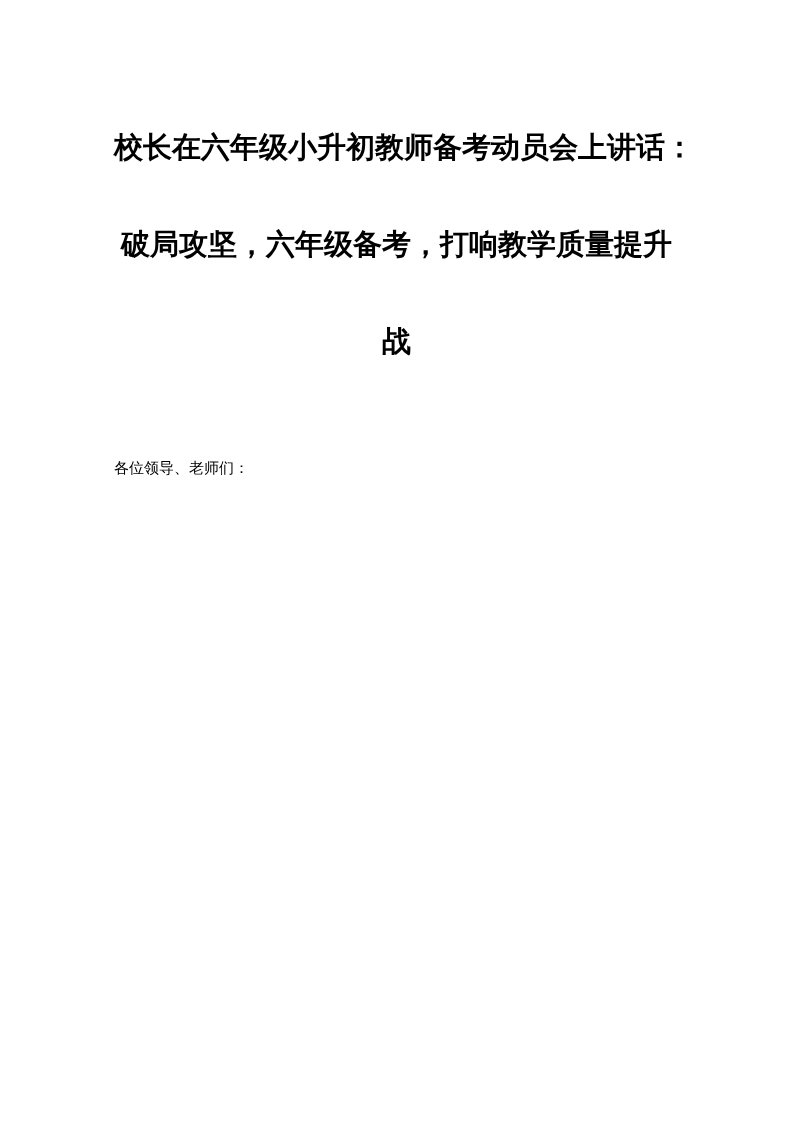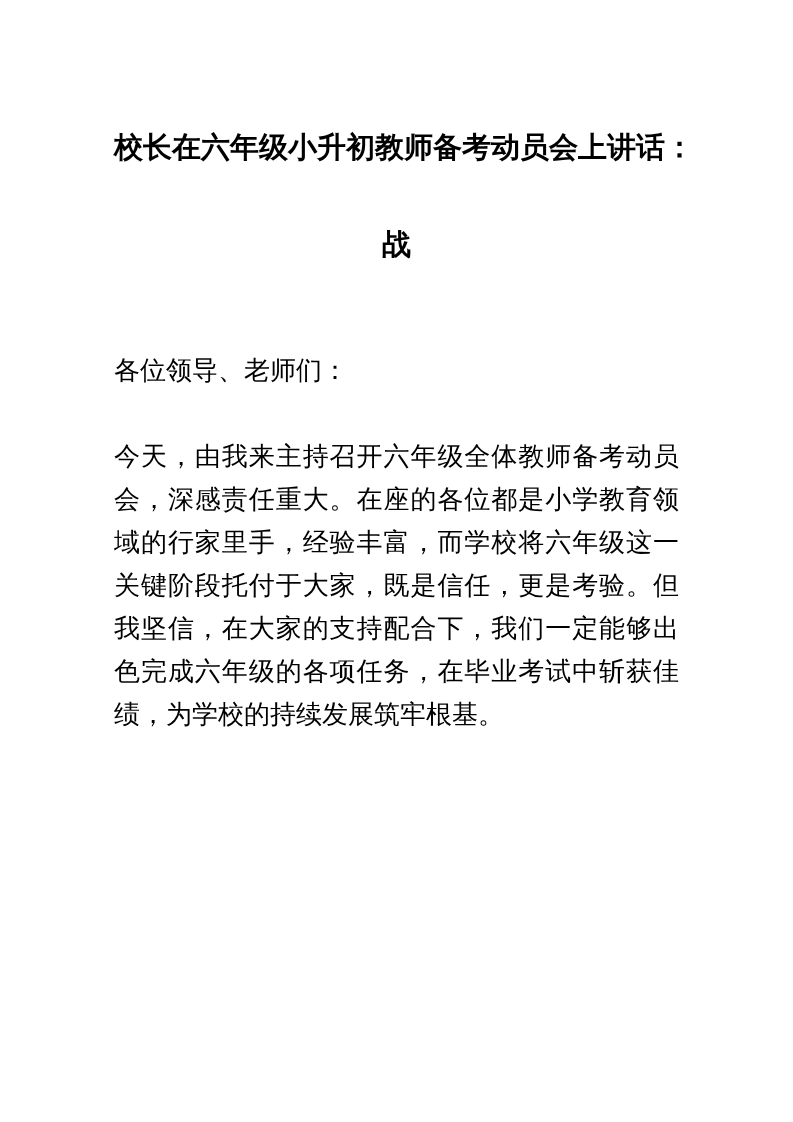--- a/index.html
+++ b/index.html
@@ -22,37 +22,37 @@
     font-weight: bold;
     font-size: 29px;
     line-height: 97px;
     text-align: center;
   }
   .doc-title .title-line {
     white-space: nowrap;
   }
   .doc-body {
     margin-top: 56px;
-    font-size: 26px;
+    font-size: 15px;
     line-height: 43px;
   }
   .doc-body p {
     margin: 0 0 43px 0;
     text-align: justify;
     word-break: break-all;
   }
 </style>
 </head>
 <body>
 
 <div class="page">
 
   <div class="doc-title">
     <div class="title-line">校长在六年级小升初教师备考动员会上讲话：</div>
+    <div class="title-line">破局攻坚，六年级备考，打响教学质量提升</div>
     <div class="title-line">战</div>
   </div>
 
   <div class="doc-body">
     <p>各位领导、老师们：</p>
-    <p>今天，由我来主持召开六年级全体教师备考动员会，深感责任重大。在座的各位都是小学教育领域的行家里手，经验丰富，而学校将六年级这一关键阶段托付于大家，既是信任，更是考验。但我坚信，在大家的支持配合下，我们一定能够出色完成六年级的各项任务，在毕业考试中斩获佳绩，为学校的持续发展筑牢根基。</p>
   </div>
 
 </div>
 
 </body></html>

